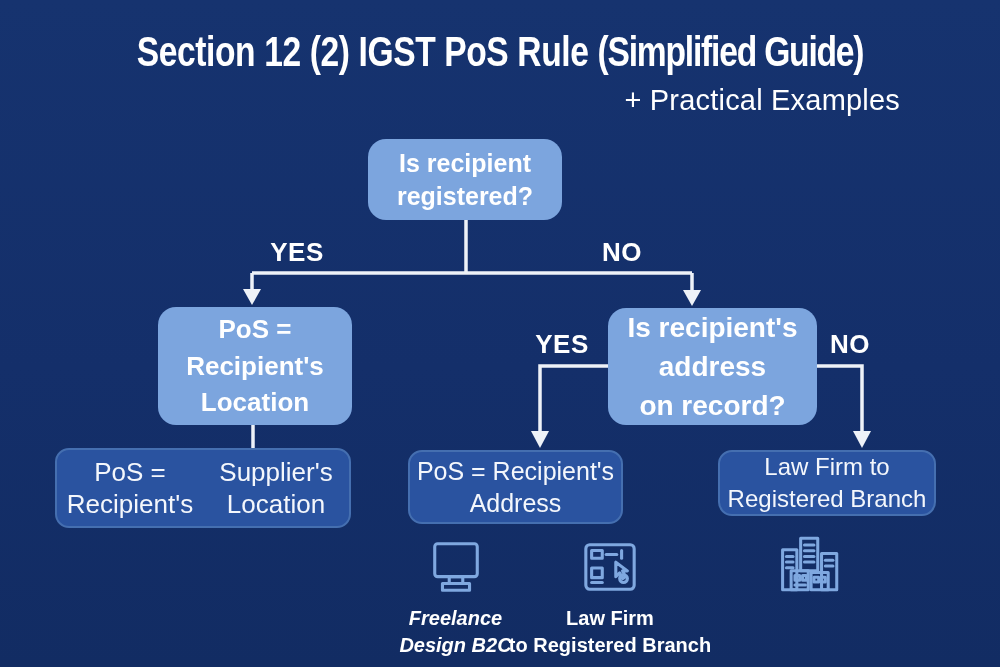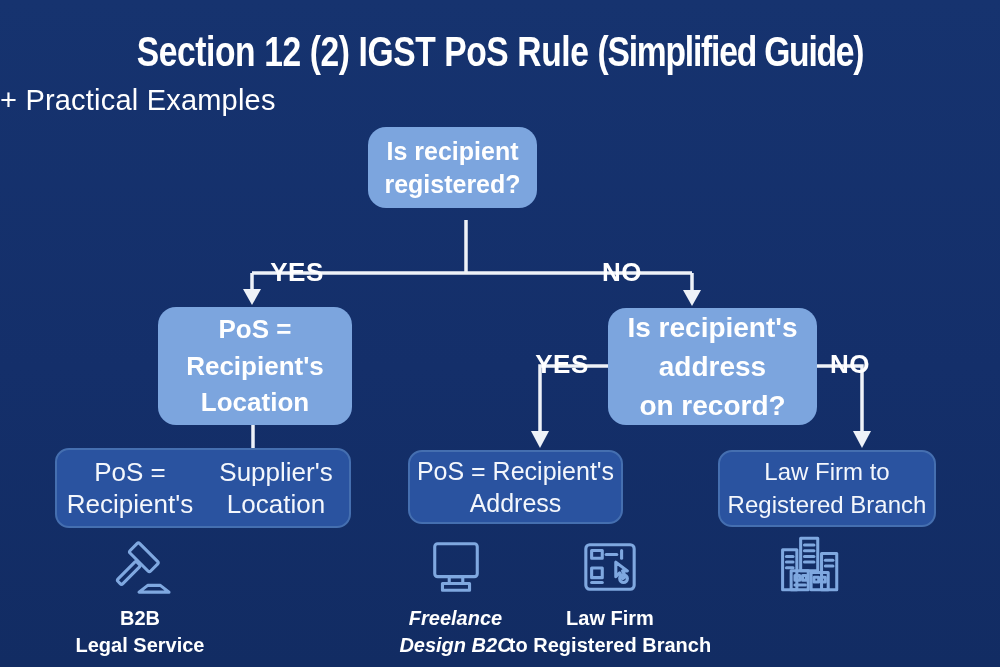--- a/index.html
+++ b/index.html
@@ -13,46 +13,46 @@
   .pre { white-space:pre-line; }
 
   
   .title {
     position:absolute; left:0; top:28; width:1000px; top:28px;
     text-align:center; font-size:42px; font-weight:800; letter-spacing:-0.5px;
     white-space:nowrap; transform:scaleX(0.80); transform-origin:50% 50%;
   }
   .title .paren { letter-spacing:-1.5px; font-weight:700; }
   .subtitle {
-    position:absolute; left:0; top:84px; width:900px; text-align:left;
+    position:absolute; left:0; top:84px; width:900px; text-align:right;
     font-size:29px; font-weight:500; letter-spacing:0.2px;
   }
 
   
   svg.connectors { position:absolute; left:0; top:0; z-index:1; pointer-events:none; }
   .connectors path { stroke:#EEF2F8; stroke-width:3.5; fill:none; }
   .connectors polygon { fill:#EEF2F8; }
 
   
   .node { position:absolute; z-index:2; display:flex; align-items:center; justify-content:center; text-align:center; }
   .decision { background:#7CA5DE; border-radius:18px; font-weight:700; color:#FFFFFF; }
   .result   { background:#2A53A0; border:2px solid #456FB0; border-radius:14px; font-weight:500; color:#F4F7FC; }
 
-  .q1 { left:368px; top:127px; width:169px; height:81px; font-size:25px; line-height:1.32; }
+  .q1 { left:368px; top:139px; width:194px; height:81px; font-size:25px; line-height:1.32; }
   .r1 { left:158px; top:307px; width:194px; height:118px; font-size:26px; line-height:1.42; }
   .q2 { left:608px; top:308px; width:209px; height:117px; font-size:28px; line-height:1.4; }
 
   .wide { left:55px; top:448px; width:296px; height:80px; font-size:26px; line-height:1.25; }
   .wide .col { flex:1; text-align:center; }
   .rb  { left:408px; top:450px; width:215px; height:74px; font-size:25px; line-height:1.3; }
-  .rc  { left:718px; top:450px; width:218px; height:77px; font-size:24px; line-height:1.35; }
+  .rc  { left:718px; top:450px; width:218px; height:66px; font-size:24px; line-height:1.35; }
 
   .branch-label {
     position:absolute; z-index:2; width:90px; text-align:center;
-    font-size:26px; font-weight:800; letter-spacing:0.5px;margin-top:20px;
+    font-size:26px; font-weight:800; letter-spacing:0.5px;
   }
   .yes1 { left:252px; top:237px; }
   .no1  { left:577px; top:237px; }
   .yes2 { left:517px; top:329px; }
   .no2  { left:805px; top:329px; }
 
   
   .example { position:absolute; z-index:2; display:flex; flex-direction:column; align-items:center; }
   .example .ex-label { margin-top:9px; font-size:20px; font-weight:600; line-height:1.35; text-align:center; white-space:pre-line; }
   .ex1 { left:55px;  top:538px; width:170px; }
@@ -108,31 +108,20 @@
     <div class="col pre">PoS =
 Recipient's</div>
     <div class="col pre">Supplier's
 Location</div>
   </div>
   <div class="node result rb pre">PoS = Recipient's
 Address</div>
   <div class="node result rc pre">Law Firm to
 Registered Branch</div>
 
-  <div class="example ex1">
-    <span class="icon">
-      <svg width="62" height="58" viewBox="0 0 64 60">
-        <rect x="29" y="5" width="14" height="30" rx="2" transform="rotate(-45 36 20)"></rect>
-        <rect x="26" y="26" width="7" height="28" rx="2" transform="rotate(45 29.5 27)"></rect>
-        <polygon points="31,56 62,56 53,49 40,49"></polygon>
-      </svg>
-    </span>
-    <div class="ex-label">B2B
-Legal Service</div>
-  </div>
 
 
   <div class="example ex3">
     <span class="icon">
       <svg width="62" height="58" viewBox="0 0 64 60">
         <rect x="10" y="6" width="44" height="34" rx="3"></rect>
         <rect x="25" y="40" width="14" height="7"></rect>
         <rect x="18" y="47" width="28" height="7"></rect>
       </svg>
     </span>

